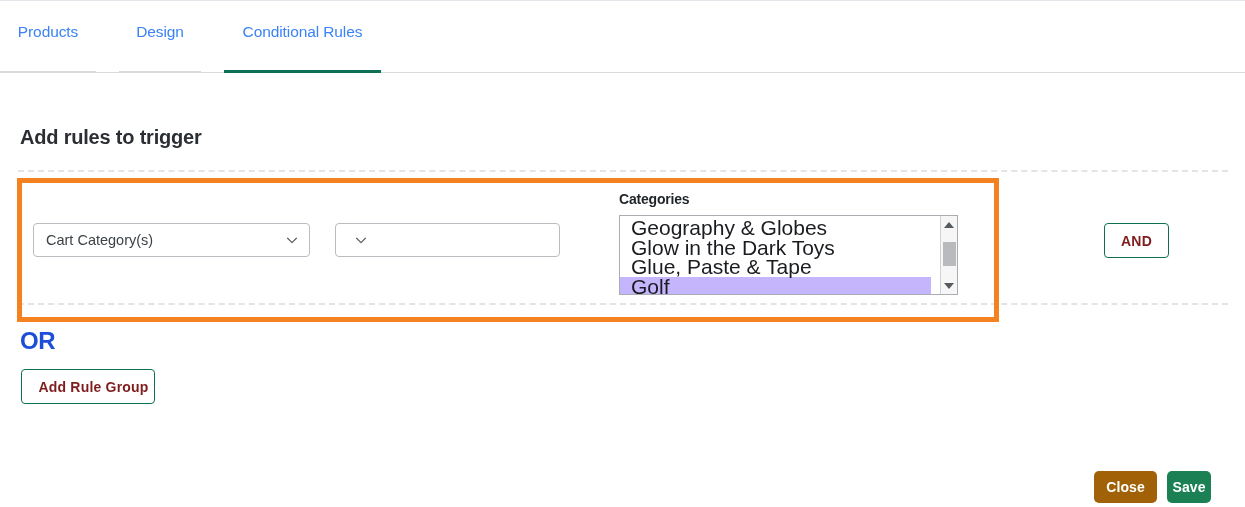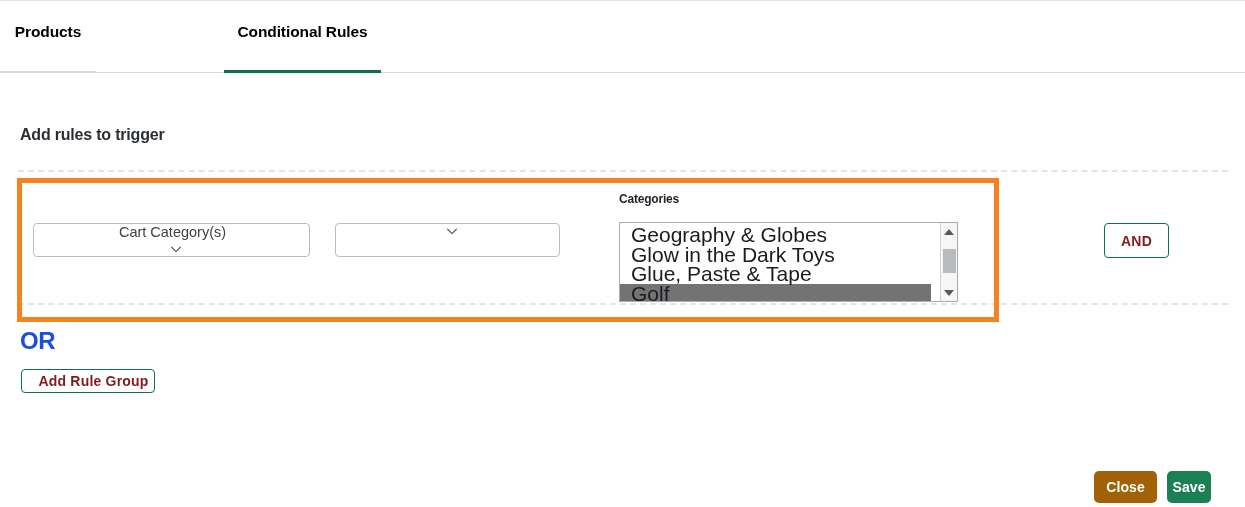--- a/index.html
+++ b/index.html
@@ -48,23 +48,23 @@
     display: flex;
     align-items: center;
     justify-content: center;
     cursor: pointer;
     background: transparent;
     border: none;
     padding: 0;
   }
   .tab-label {
     font-size: 15.5px;
-    font-weight: bold;
+    font-weight: normal;
     letter-spacing: -0.1px;
-    color: #000000;
+    color: #3b82f6;
     white-space: nowrap;
     position: relative;
     top: -5px;
   }
   .tab-rule {
     position: absolute;
     left: 0; bottom: 0;
     width: 100%;
     height: 2px;
   }
@@ -73,21 +73,21 @@
 
   #tab-products  { left: 0px;   width: 96px; }
   #tab-design    { left: 119px; width: 82px; }
   #tab-cond      { left: 224px; width: 157px; }
 
   
   .section-title {
     position: absolute;
     left: 20px;
     top: 126px;
-    font-size: 16px;
+    font-size: 20px;
     font-weight: bold;
     letter-spacing: -0.2px;
     color: #2b2f33;
   }
 
   
   .dashed-divider {
     position: absolute;
     left: 18px;
     width: 1210px;
@@ -123,21 +123,20 @@
     position: absolute;
     box-sizing: border-box;
     height: 34px;
     border: 1px solid #b9bcc0;
     border-radius: 4px;
     background: #ffffff;
     display: flex;
     align-items: center;
     padding: 0 10px 0 12px;
     cursor: pointer;
-    flex-direction: column;
   }
   .select-value {
     flex: 1;
     font-size: 14.5px;
     color: #3d4246;
     white-space: nowrap;
     overflow: hidden;
   }
   .chev {
     width: 14px;
@@ -151,25 +150,25 @@
   #select-operator { left: 335px; top: 45px; width: 225px; }
 
   
   .categories-wrap {
     position: absolute;
     left: 619px;
     top: 10px;
     width: 339px;
   }
   .categories-label {
-    font-size: 12px;
+    font-size: 14px;
     font-weight: bold;
     color: #1f2328;
     letter-spacing: -0.2px;
-    margin-bottom: 12px;
+    margin-bottom: 5px;
     line-height: 22px;
   }
   .listbox {
     position: relative;
     box-sizing: border-box;
     width: 339px;
     height: 80px;
     border: 1px solid #a9acb0;
     background: #ffffff;
     overflow: hidden;
@@ -184,21 +183,21 @@
   .list-option {
     height: 19.5px;
     line-height: 19.5px;
     font-size: 21px;
     color: #1a1c20;
     padding-left: 11px;
     white-space: nowrap;
     font-family: "Liberation Sans", sans-serif;
   }
   .list-option.selected {
-    background: #737373;
+    background: #c4b5fd;
   }
 
   
   .sb {
     position: absolute;
     right: 0; top: 0;
     width: 17px;
     height: 100%;
     background: #f6f6f6;
     border-left: 1px solid #cfd1d4;
@@ -265,21 +264,21 @@
     font-size: 24px;
     font-weight: bold;
     color: #1d4ed8;
     letter-spacing: -0.3px;
   }
   #btn-add-rule-group {
     position: absolute;
     left: 21px;
     top: 369px;
     width: 134px;
-    height: 24px;
+    height: 35px;
     font-size: 14px;
     padding-left: 11px;
   }
 
   
   .btn-solid {
     position: absolute;
     box-sizing: border-box;
     border: none;
     border-radius: 5px;
@@ -314,20 +313,24 @@
 <div class="top-hairline"></div>
 
 <div class="tabbar">
   <div class="tabbar-underline"></div>
 
   <div class="tab inactive" id="tab-products">
     <span class="tab-label">Products</span>
     <span class="tab-rule"></span>
   </div>
 
+  <div class="tab inactive" id="tab-design">
+    <span class="tab-label">Design</span>
+    <span class="tab-rule"></span>
+  </div>
 
   <div class="tab active" id="tab-cond">
     <span class="tab-label">Conditional Rules</span>
     <span class="tab-rule"></span>
   </div>
 </div>
 
 <div class="section-title">Add rules to trigger</div>
 
 <div class="dashed-divider" id="divider-top"></div>

